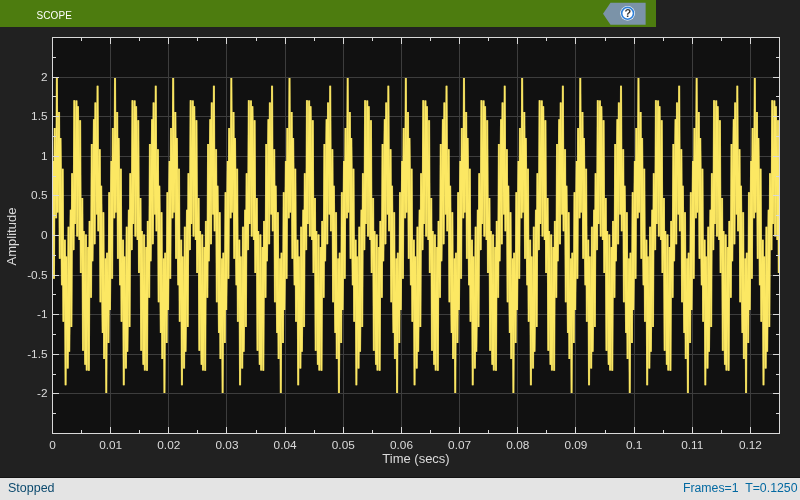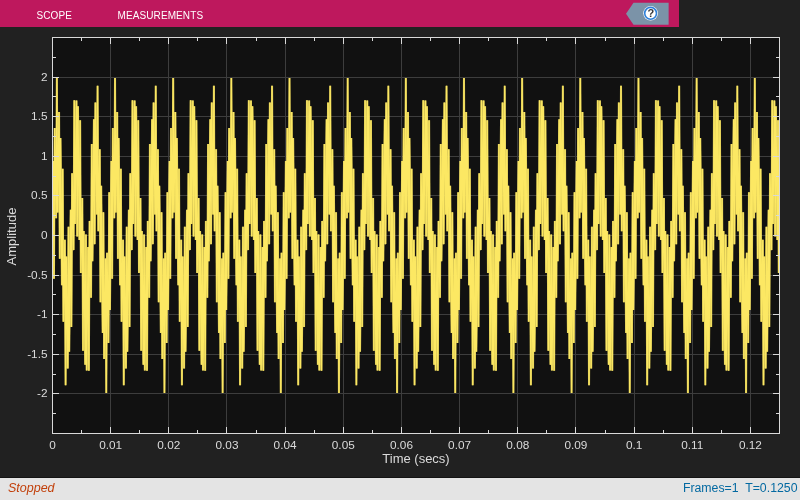--- a/index.html
+++ b/index.html
@@ -1,26 +1,25 @@
 <!DOCTYPE html>
 <html><head><meta charset="utf-8"><style>
 html,body{margin:0;padding:0;}
 body{width:800px;height:500px;background:#212121;font-family:"Liberation Sans",sans-serif;overflow:hidden;position:relative;}
-#toolbar{position:absolute;left:0;top:0;width:656px;height:27px;background:#be185d;padding-left:23px;}
+#toolbar{position:absolute;left:0;top:0;width:656px;height:27px;background:#4d7c0f;}
 .tab{position:absolute;top:0;height:27px;line-height:32px;color:#ffffff;font-size:10px;letter-spacing:0.1px;}
 #plot{position:absolute;left:0;top:27px;}
 #helpbg{position:absolute;right:0;top:0;}
 #statusbar{position:absolute;left:0;top:477px;width:800px;height:23px;background:#e4e4e4;border-top:1px solid #141414;box-sizing:border-box;}
-#statusbar .lt{position:absolute;left:8px;top:3px;font-size:12.5px;color:#c2410c;font-style:italic;}
+#statusbar .lt{position:absolute;left:8px;top:3px;font-size:12.5px;color:#0c4a6e;}
 #statusbar .rt{position:absolute;right:2.5px;top:3px;font-size:12.3px;color:#0369a1;}
 </style></head>
 <body>
 <div id="toolbar">
   <span class="tab" style="left:36.5px;">SCOPE</span>
-  <span class="tab" style="left:117.5px;">MEASUREMENTS</span>
   <svg id="helpbg" width="60" height="27" viewBox="740 0 60 27">
     <polygon points="747,13.8 754.5,2.8 789.6,2.8 789.6,24.8 754.5,24.8" fill="#7b93a8"></polygon>
     <circle cx="771.6" cy="13.3" r="7.3" fill="#ffffff"></circle>
     <circle cx="771.6" cy="13.3" r="5.9" fill="none" stroke="#2e80d9" stroke-width="1.6"></circle>
     <text x="771.8" y="17.2" text-anchor="middle" font-size="11" font-weight="bold" fill="#383838">?</text>
   </svg>
 </div>
 <svg id="plot" width="800" height="450" viewBox="0 0 800 450">
   <rect x="0" y="0" width="800" height="450" fill="#212121"></rect>
   <rect x="53" y="11" width="726" height="395" fill="#111111"></rect>

